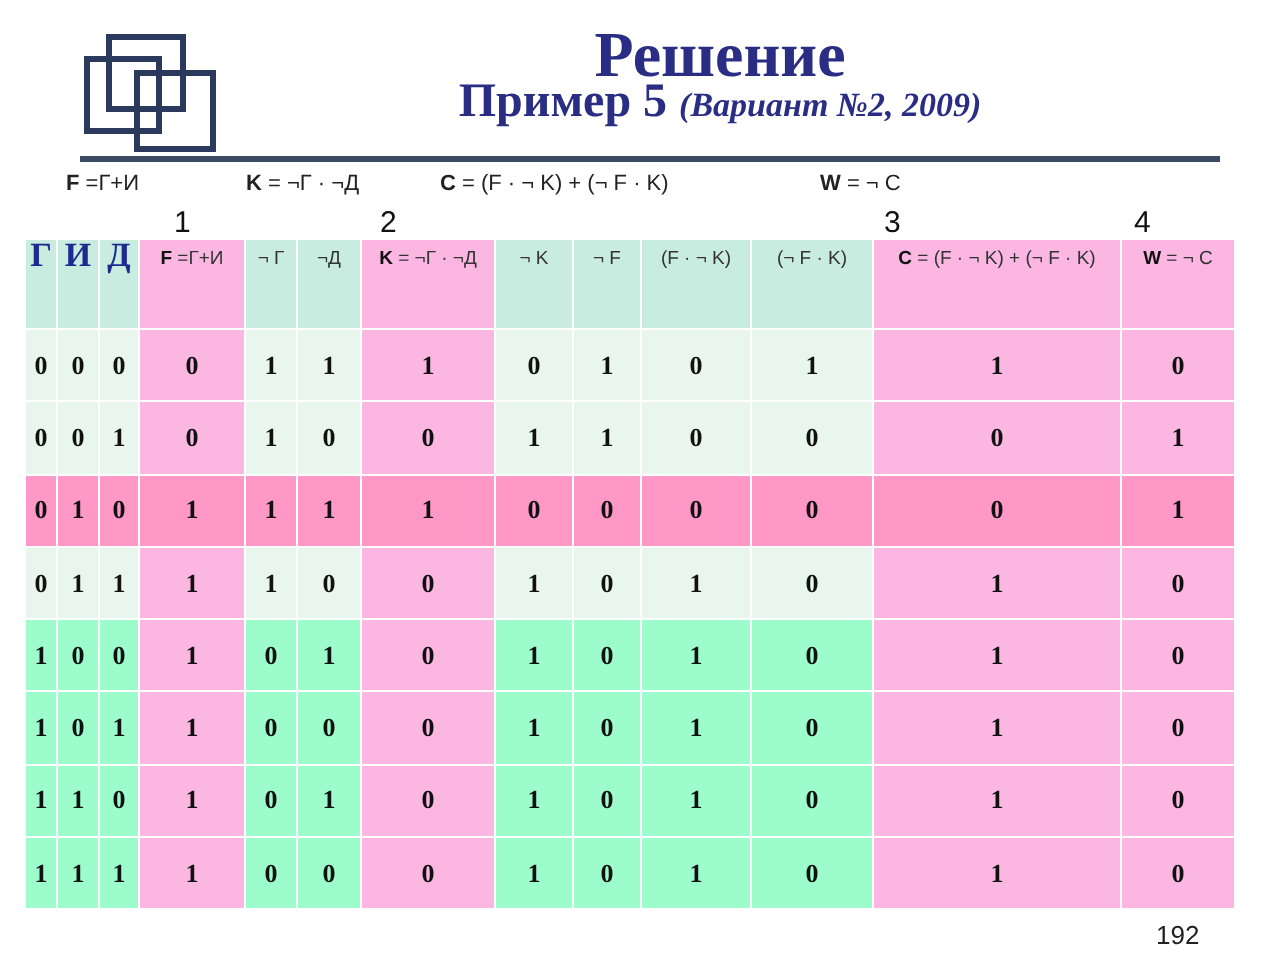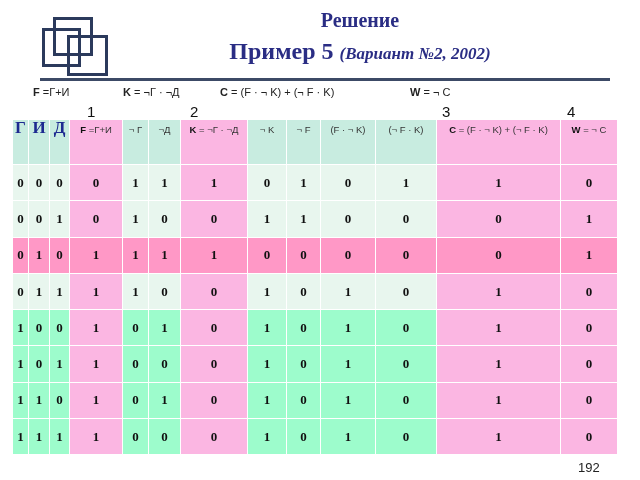--- a/index.html
+++ b/index.html
@@ -1,21 +1,21 @@
 <!DOCTYPE html>
 <html><head>
 <meta charset="utf-8">
 <style>
   html, body { margin:0; padding:0; }
   body { width:640px; height:480px; background:#ffffff; position:relative; overflow:hidden; font-family:"Liberation Sans", sans-serif; }
   .logo { position:absolute; left:0; top:0; width:120px; height:80px; }
   .logo .sq { position:absolute; border:3px solid #2b3a5c; box-sizing:border-box; }
   .rule { position:absolute; left:40px; top:78px; width:570px; height:3px; background:#3c4a66; }
   .title { position:absolute; left:200px; width:320px; text-align:center; color:#2a2d84; font-family:"Liberation Serif", serif; font-weight:bold; }
-  .title1 { top:9px; font-size:20px; }
+  .title1 { top:9px; font-size:32px; }
   .title2 { top:38px; font-size:24px; }
   .title2 .sub { font-size:17px; font-style:italic; }
   .formula { position:absolute; top:86px; font-size:11px; color:#222; white-space:nowrap; }
   .formula b { font-weight:bold; }
   .colnum { position:absolute; top:103px; font-size:15px; color:#111; }
   table.tt { position:absolute; left:12px; top:119px; border-collapse:collapse; table-layout:fixed; }
   table.tt td, table.tt th { border:1px solid #ffffff; padding:0; text-align:center; vertical-align:middle; box-sizing:border-box; }
   table.tt th { height:45px; vertical-align:top; padding-top:4px; font-weight:normal; font-size:9.5px; color:#333; line-height:12px; background:#c8ece0; }
   table.tt th.var { font-family:"Liberation Serif", serif; font-weight:bold; font-size:17px; color:#1d2a90; padding-top:2px; }
   table.tt th.pk { background:#fbb6e2; }
@@ -28,21 +28,21 @@
 
 <div class="logo">
   <div class="sq" style="left:53px;top:17px;width:40px;height:39px;"></div>
   <div class="sq" style="left:42px;top:28px;width:39px;height:39px;"></div>
   <div class="sq" style="left:67px;top:35px;width:41px;height:41px;"></div>
 </div>
 
 <div class="title title1">Решение</div>
 <div class="title title2">
   <span>Пример 5</span>
-  <span class="sub">(Вариант №2, 2002)</span>
+  <span class="sub">(Вариант №2, 2009)</span>
 </div>
 
 <div class="rule"></div>
 
 <div id="formulas">
     <div class="formula" style="left: 33px;"><b>F</b><span> =Г+И</span></div>
     <div class="formula" style="left: 123px;"><b>K</b><span> = ¬Г · ¬Д</span></div>
     <div class="formula" style="left: 220px;"><b>C</b><span> = (F · ¬ K) + (¬ F · K)</span></div>
     <div class="formula" style="left: 410px;"><b>W</b><span> = ¬ C</span></div>
   </div>

